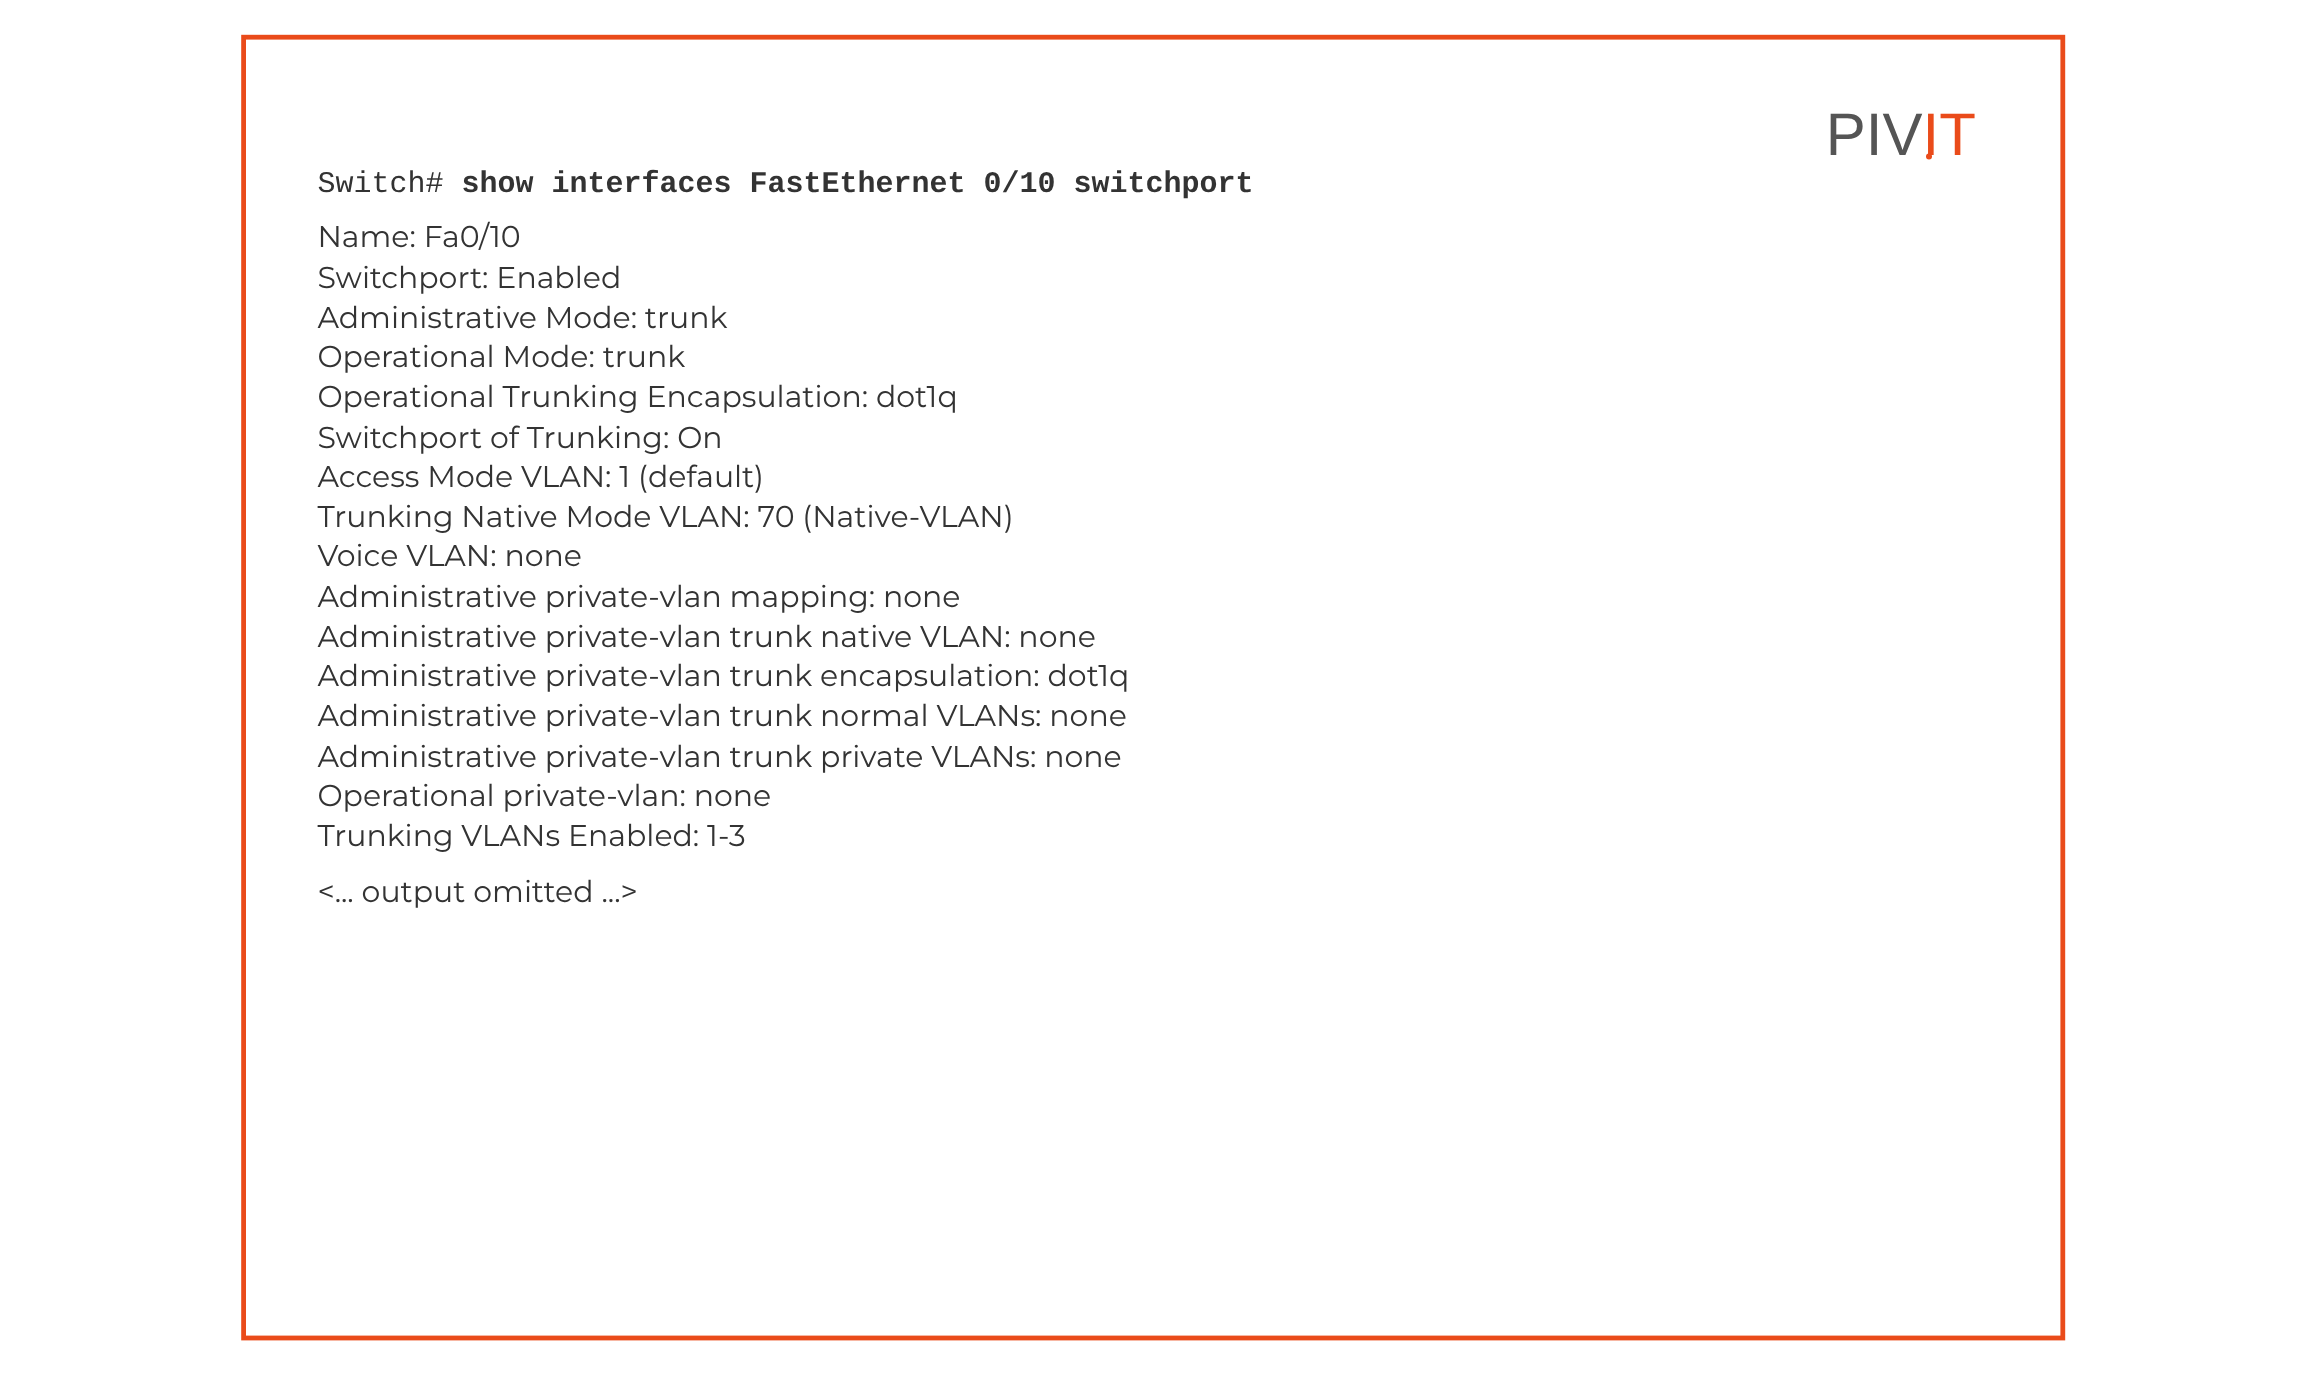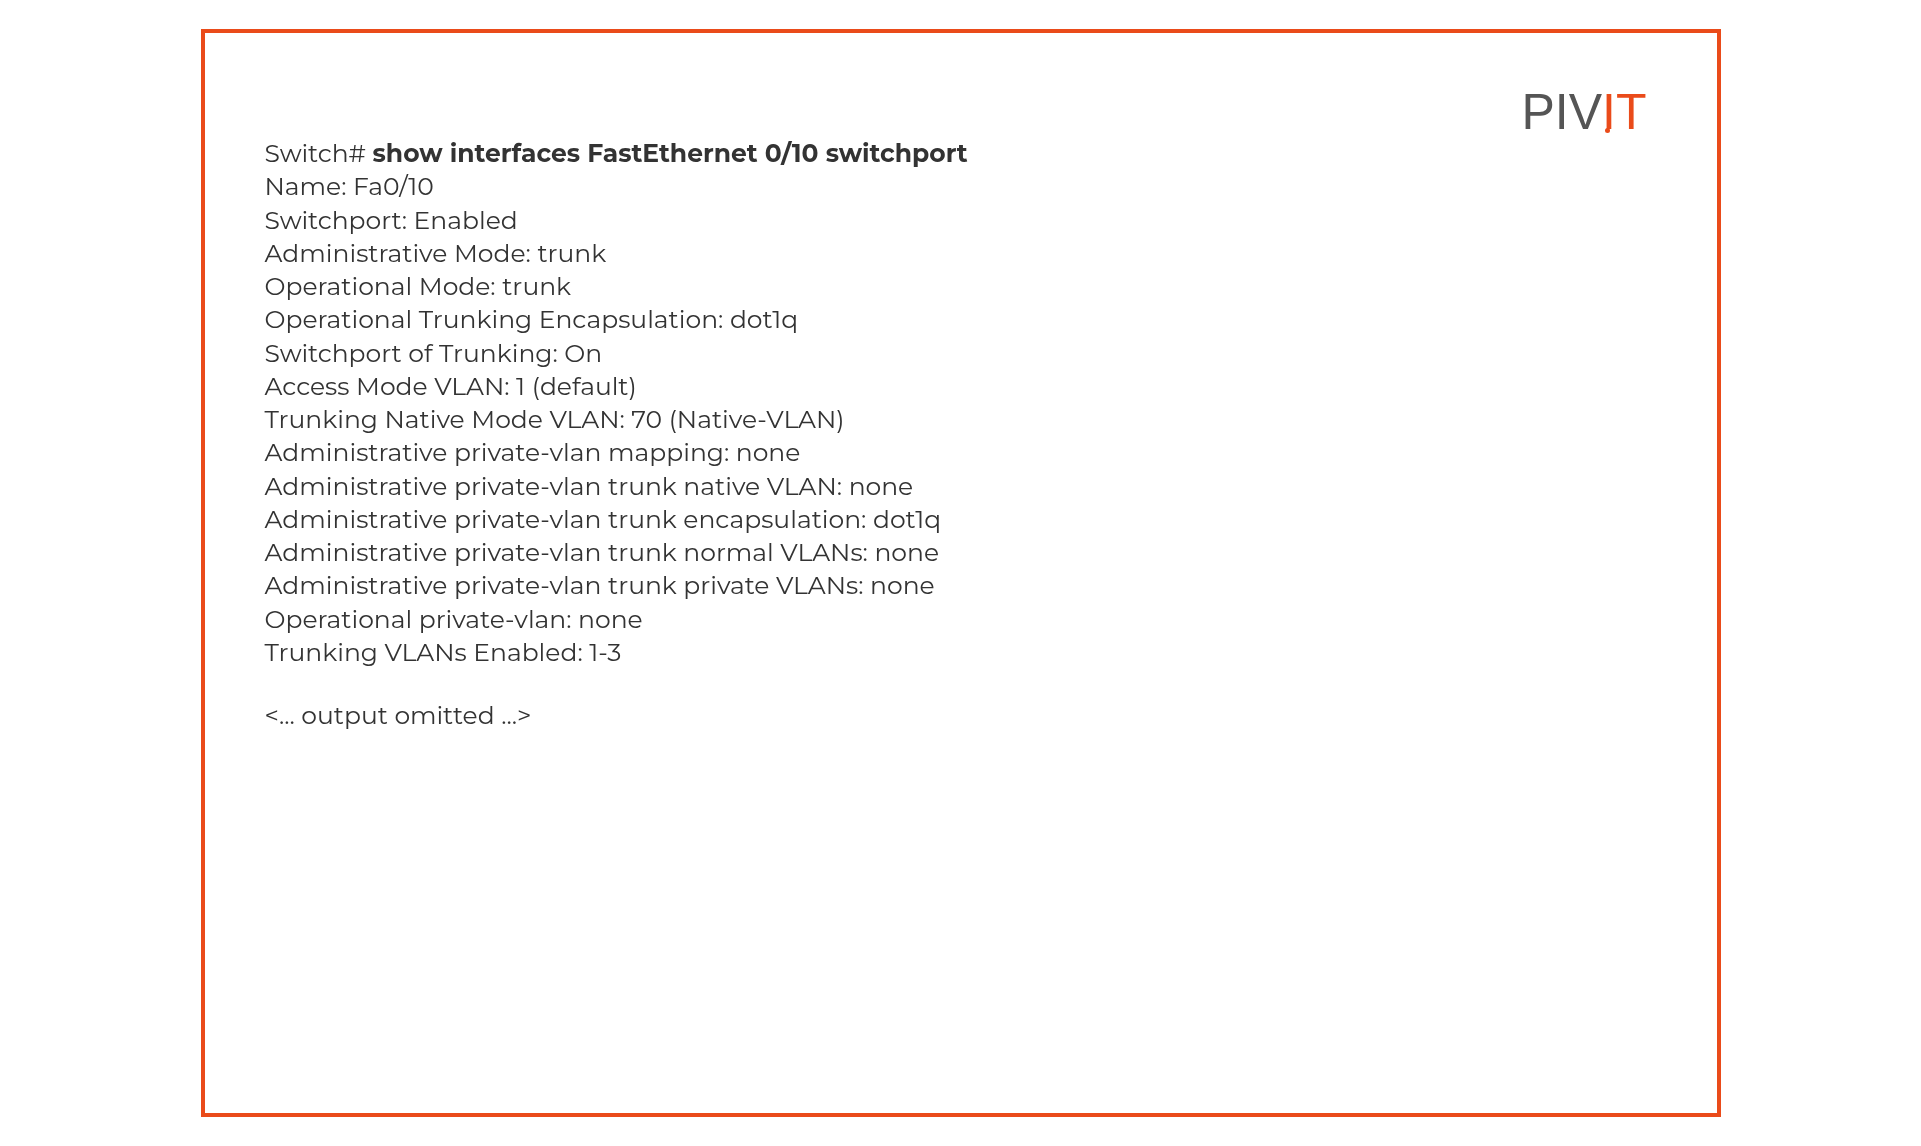--- a/index.html
+++ b/index.html
@@ -38,33 +38,34 @@
     }
     .terminal-content {
       margin-top: 50px;
       font-family: 'Montserrat', 'Segoe UI', Arial, sans-serif;
       font-size: 25px;
       color: #333333;
       line-height: 1.25;
       font-weight: 400;
     }
     .prompt-line {
-      margin-bottom: 2px;
+      margin-bottom: 14px;
+      font-family: Liberation Mono, monospace;
     }
     .prompt {
       font-weight: 400;
     }
     .command {
       font-weight: 700;
     }
     .output-line {
       margin-bottom: 2px;
     }
     .omitted {
-      margin-top: 32px;
+      margin-top: 16px;
     }
     .pivit-logo {
       font-family: 'Segoe UI', Arial, sans-serif;
       font-weight: 300;
       font-size: 50px;
       letter-spacing: 0px;
     }
     .pivit-gray {
       color: #555555;
     }
@@ -99,20 +100,21 @@
       <span class="prompt">Switch# </span><span class="command">show interfaces FastEthernet 0/10 switchport</span>
     </div>
     <div class="output-line">Name: Fa0/10</div>
     <div class="output-line">Switchport: Enabled</div>
     <div class="output-line">Administrative Mode: trunk</div>
     <div class="output-line">Operational Mode: trunk</div>
     <div class="output-line">Operational Trunking Encapsulation: dot1q</div>
     <div class="output-line">Switchport of Trunking: On</div>
     <div class="output-line">Access Mode VLAN: 1 (default)</div>
     <div class="output-line">Trunking Native Mode VLAN: 70 (Native-VLAN)</div>
+    <div class="output-line">Voice VLAN: none</div>
     <div class="output-line">Administrative private-vlan mapping: none</div>
     <div class="output-line">Administrative private-vlan trunk native VLAN: none</div>
     <div class="output-line">Administrative private-vlan trunk encapsulation: dot1q</div>
     <div class="output-line">Administrative private-vlan trunk normal VLANs: none</div>
     <div class="output-line">Administrative private-vlan trunk private VLANs: none</div>
     <div class="output-line">Operational private-vlan: none</div>
     <div class="output-line">Trunking VLANs Enabled: 1-3</div>
     <div class="output-line omitted">&lt;... output omitted ...&gt;</div>
   </div>
 

